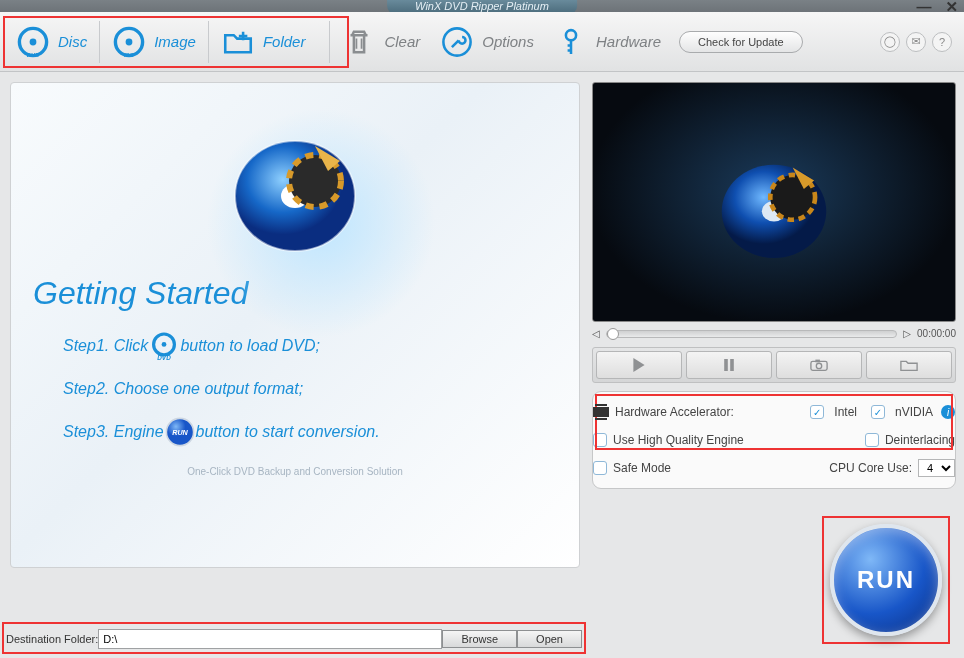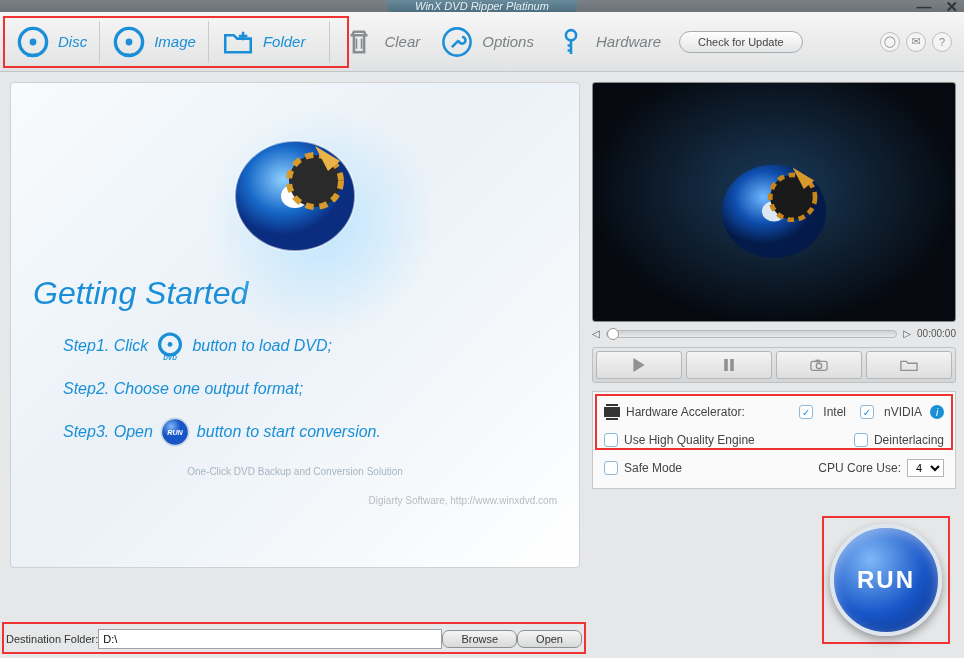--- a/index.html
+++ b/index.html
@@ -27,52 +27,52 @@
 .main { display: flex; height: 520px; }
 .left { width: 588px; padding: 10px 8px 6px 10px; }
 .right { width: 376px; padding: 10px 8px 0 4px; }
 
 
 .hero { height: 486px; background: linear-gradient(135deg,#f8fbfd 0%,#eaf1f7 45%,#fff 100%); border: 1px solid #cfd1d3; border-radius: 4px; padding: 18px 22px 6px 22px; position: relative; overflow: hidden; }
 .glow { position: absolute; left: 180px; top: 10px; width: 260px; height: 260px; background: radial-gradient(circle,#bfe6ff 0%,rgba(255,255,255,0) 62%); pointer-events: none; }
 .disc-logo { width: 150px; height: 150px; margin: 10px auto 14px auto; position: relative; }
 .disc-logo svg { width: 100%; height: 100%; }
 .h1 { font-size: 32px; color: #1a8fd8; font-style: italic; font-weight: 400; margin-bottom: 18px; }
-.step { font-size: 16px; color: #1a8fd8; font-style: italic; margin-left: 30px; margin-bottom: 18px; display: flex; align-items: center; gap: 6px; }
+.step { font-size: 16px; color: #1a8fd8; font-style: italic; margin-left: 30px; margin-bottom: 18px; display: flex; align-items: center; }
 .step .inline-ico { width: 32px; height: 32px; display: inline-flex; align-items: center; justify-content: center; }
 .slogan { text-align: center; color: #a7b5c2; font-size: 10px; margin-top: 4px; }
 .credit { text-align: right; color: #b8bcc0; font-size: 10px; margin-top: 18px; }
 
 
 .preview { height: 240px; background: radial-gradient(ellipse at 50% 45%,#1a3a5a,#060a10 72%); border: 1px solid #888; border-radius: 3px; display: flex; align-items: center; justify-content: center; }
 .preview svg { width: 140px; height: 140px; }
 .seek { display: flex; align-items: center; gap: 6px; margin: 6px 0 8px 0; font-size: 10px; color: #555; }
 .seek .track { flex: 1; height: 8px; background: linear-gradient(#cfd0d1,#e9eaeb); border: 1px solid #b8b9ba; border-radius: 4px; position: relative; }
 .seek .thumb { position: absolute; left: 0; top: -3px; width: 12px; height: 12px; background: #fff; border: 1px solid #999; border-radius: 50%; }
 
 .media-row { display: flex; gap: 4px; background: linear-gradient(#e5e6e7,#d5d6d7); border: 1px solid #bfc0c1; border-radius: 3px; padding: 3px; margin-bottom: 8px; }
 .media-row .mbtn { flex: 1; height: 28px; background: linear-gradient(#f4f4f4,#dedede); border: 1px solid #b5b6b7; border-radius: 3px; display: flex; align-items: center; justify-content: center; color: #8f9193; cursor: pointer; }
 
-.settings { border: 1px solid #c6c7c8; background: #fafafa; border-radius: 0; padding: 6px 11px; position: relative; }
+.settings { border: 1px solid #c6c7c8; background: #fafafa; border-radius: 9px; padding: 6px 0; position: relative; }
 .row { display: flex; align-items: center; font-size: 12px; color: #444; height: 28px; }
 .chk { width: 14px; height: 14px; border: 1px solid #8fb8d8; border-radius: 3px; margin-right: 6px; display: inline-flex; align-items: center; justify-content: center; font-size: 10px; color: #1a8fd8; background: #fff; }
 .chk.checked::after { content: "✓"; }
 .red-box2 { position: absolute; left: 2px; top: 2px; right: 2px; height: 56px; border: 2px solid #e33; pointer-events: none; }
 .cpu-sel { border: 1px solid #b5b6b7; background: #fff; font-size: 11px; padding: 1px 4px; }
 .info-i { width: 14px; height: 14px; border-radius: 50%; background: #1a8fd8; color: #fff; font-size: 10px; display: inline-flex; align-items: center; justify-content: center; font-style: italic; margin-left: 4px; }
 
 .run-wrap { position: absolute; right: 14px; bottom: 14px; width: 128px; height: 128px; border: 2px solid #e33; display: flex; align-items: center; justify-content: center; }
 .run-btn { width: 112px; height: 112px; border-radius: 50%; background: radial-gradient(circle at 35% 30%,#7fb8f7,#1856c8 55%,#0a2d80); border: 4px solid #dfe6ee; box-shadow: 0 4px 10px rgba(0,0,0,.35), inset 0 4px 12px rgba(255,255,255,.4); display: flex; align-items: center; justify-content: center; color: #fff; font-size: 24px; font-weight: bold; letter-spacing: 2px; cursor: pointer; }
 
 
 .bottom { position: absolute; left: 0; bottom: 0; width: 588px; height: 38px; display: flex; align-items: center; padding: 0 6px; }
 .bottom .red-box3 { position: absolute; left: 2px; top: 2px; width: 584px; height: 32px; border: 2px solid #e33; pointer-events: none; }
 .df-label { font-size: 11px; color: #333; }
 .df-input { flex: 1; height: 20px; border: 1px solid #9fa1a3; background: #fff; font-size: 11px; padding: 0 4px; }
-.pill-btn { background: linear-gradient(#f5f5f5,#d8d9da); border: 1px solid #8e9092; border-radius: 7px; font-size: 11px; padding: 2px 18px; cursor: pointer; color: #333; }
+.pill-btn { background: linear-gradient(#f5f5f5,#d8d9da); border: 1px solid #8e9092; border-radius: 0; font-size: 11px; padding: 2px 18px; cursor: pointer; color: #333; }
 
 .chip { width: 16px; height: 10px; background: #333; display: inline-block; margin-right: 6px; position: relative; }
 .chip::before, .chip::after { content: ""; position: absolute; left: 2px; right: 2px; height: 2px; background: #333; }
 .chip::before { top: -3px; } .chip::after { bottom: -3px; }
 </style>
 </head>
 <body>
 
 <div class="title-bar">
   <div class="title-tab">WinX DVD Ripper Platinum</div>
@@ -181,37 +181,36 @@
             <svg viewBox="0 0 40 40" width="32" height="32">
               <circle cx="20" cy="18" r="13" fill="none" stroke="#1a8fd8" stroke-width="4"></circle>
               <circle cx="20" cy="18" r="3" fill="#1a8fd8"></circle>
               <text x="20" y="38" font-size="8" fill="#1a8fd8" text-anchor="middle" font-weight="bold">DVD</text>
             </svg>
           </span>
         <span>button to load DVD;</span>
       </div>
       <div class="step">Step2. Choose one output format;</div>
       <div class="step">
-        <span>Step3. Open</span>
+        <span>Step3. Engine</span>
         <span class="inline-ico">
             <svg viewBox="0 0 40 40" width="32" height="32">
               <defs>
                 <radialGradient id="g2" cx="35%" cy="30%">
                   <stop offset="0%" stop-color="#7fb8f7"></stop>
                   <stop offset="70%" stop-color="#1856c8"></stop>
                 </radialGradient>
               </defs>
               <circle cx="20" cy="20" r="17" fill="url(#g2)" stroke="#ccd6e2" stroke-width="2"></circle>
               <text x="20" y="24" font-size="9" fill="#fff" text-anchor="middle" font-weight="bold">RUN</text>
             </svg>
           </span>
         <span>button to start conversion.</span>
       </div>
       <div class="slogan">One-Click DVD Backup and Conversion Solution</div>
-      <div class="credit">Digiarty Software, http://www.winxdvd.com</div>
     </div>
   </div>
 
   <div class="right">
     <div class="preview">
       <svg viewBox="0 0 150 150">
         <defs>
             <radialGradient id="g3" cx="40%" cy="35%">
               <stop offset="0%" stop-color="#6fb8ff"></stop>
               <stop offset="55%" stop-color="#0f4fb0"></stop>

